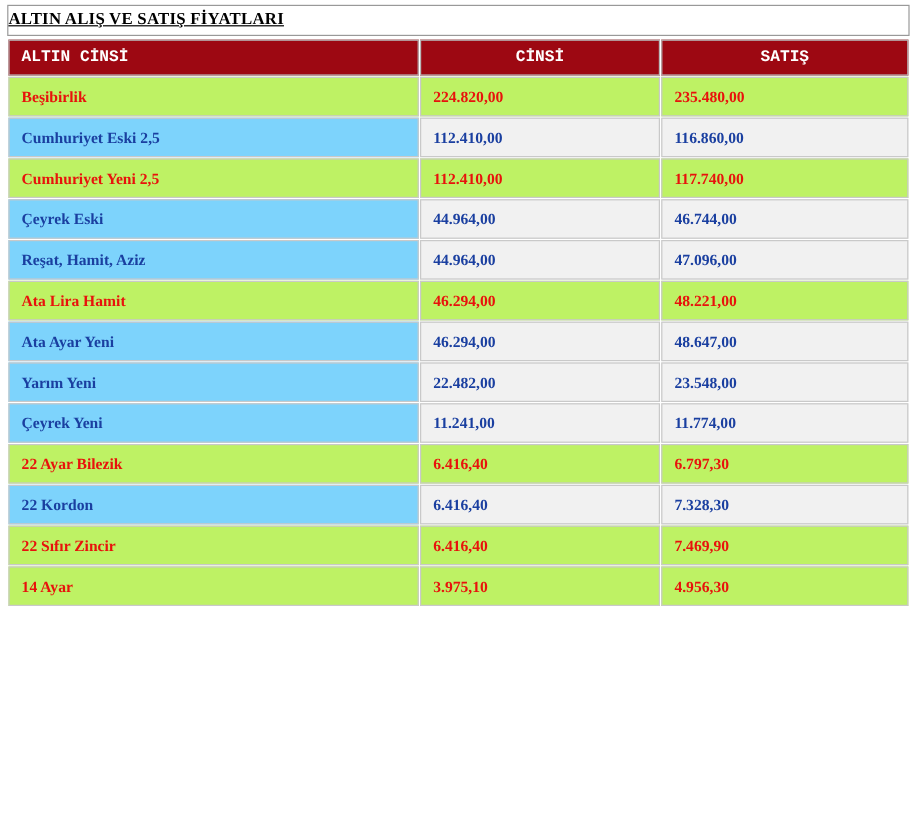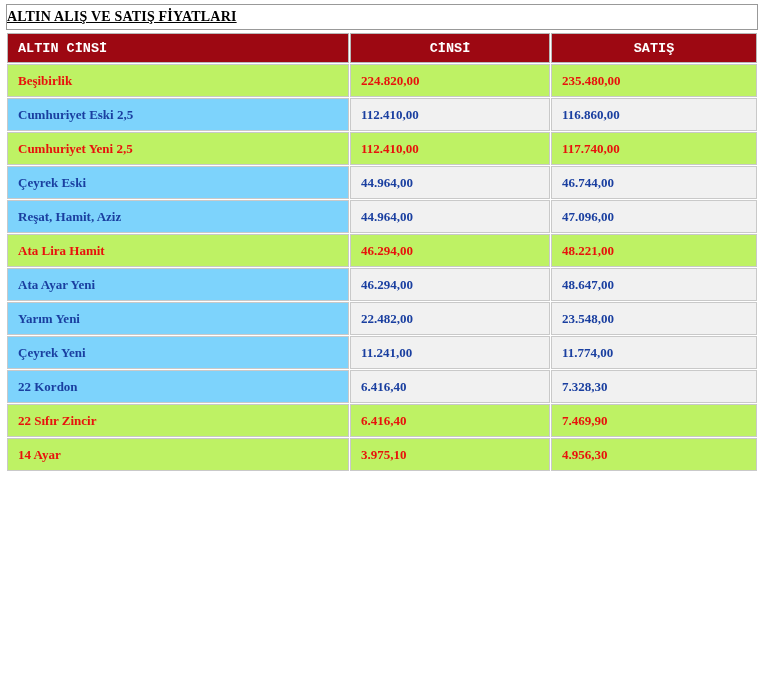--- a/index.html
+++ b/index.html
@@ -137,20 +137,25 @@
         <tr class="alt">
           <td class="name c-blue">Yarım Yeni</td>
           <td class="val c-blue">22.482,00</td>
           <td class="val c-blue">23.548,00</td>
         </tr>
         <tr class="alt">
           <td class="name c-blue">Çeyrek Yeni</td>
           <td class="val c-blue">11.241,00</td>
           <td class="val c-blue">11.774,00</td>
         </tr>
+        <tr>
+          <td class="name c-red">22 Ayar Bilezik</td>
+          <td class="val c-red">6.416,40</td>
+          <td class="val c-red">6.797,30</td>
+        </tr>
         <tr class="alt">
           <td class="name c-blue">22 Kordon</td>
           <td class="val c-blue">6.416,40</td>
           <td class="val c-blue">7.328,30</td>
         </tr>
         <tr>
           <td class="name c-red">22 Sıfır Zincir</td>
           <td class="val c-red">6.416,40</td>
           <td class="val c-red">7.469,90</td>
         </tr>

